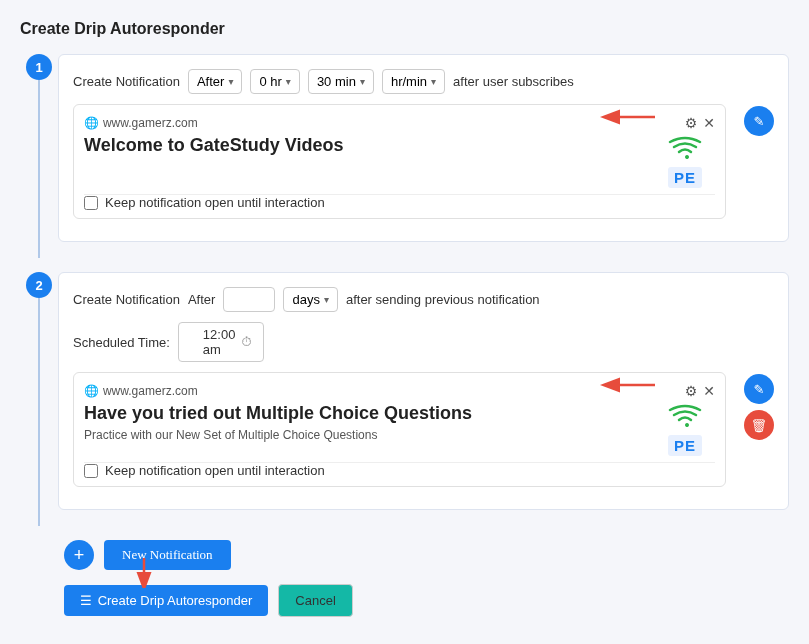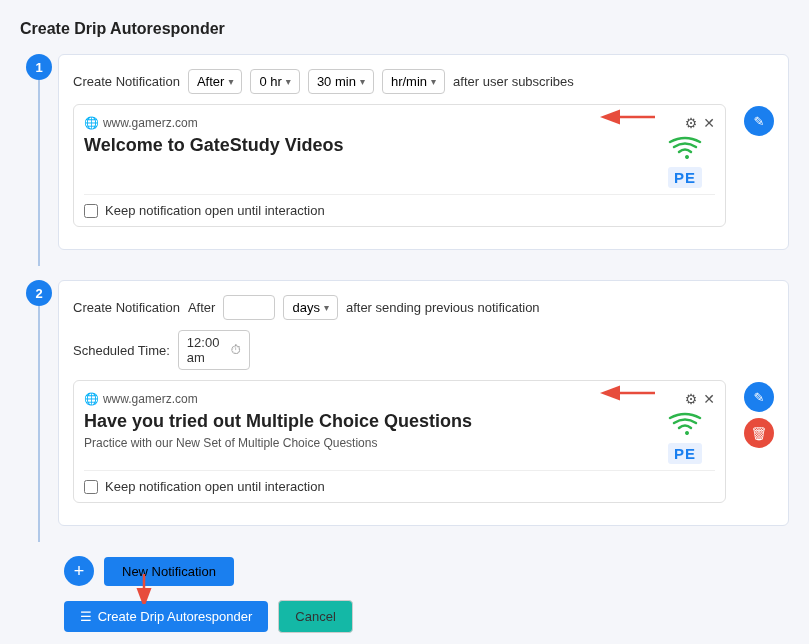--- a/index.html
+++ b/index.html
@@ -138,21 +138,21 @@
       font-weight: bold;
       font-size: 15px;
       padding: 2px 6px;
       border-radius: 3px;
       letter-spacing: 1px;
     }
     .checkbox-row {
       display: flex;
       align-items: center;
       gap: 7px;
-      padding-top: 8px;
+      padding-top: 0;
       border-top: 1px solid #eee;
       margin-top: 6px;
     }
     .checkbox-row input[type=checkbox] {
       width: 14px;
       height: 14px;
     }
     .checkbox-label {
       font-size: 13px;
       color: #333;
@@ -195,23 +195,23 @@
     }
     .scheduled-time-row {
       display: flex;
       align-items: center;
       gap: 8px;
       margin-bottom: 10px;
     }
     .time-input {
       border: 1px solid #ccc;
       border-radius: 4px;
-      padding: 4px 8px;
-      font-size: 13px;
-      width: 72px;
+      padding: 4px 24px;
+      font-size: 13px;
+      width: 86px;
       display: inline-flex;
       align-items: center;
       gap: 6px;
       background: white;
     }
     .bottom-bar {
       display: flex;
       flex-direction: column;
       gap: 10px;
       margin-top: 8px;
@@ -231,27 +231,28 @@
       display: flex;
       align-items: center;
       justify-content: center;
       font-size: 18px;
       border: none;
       cursor: pointer;
       flex-shrink: 0;
     }
     .new-notif-btn {
       background: #1a7fef;
-      color: #000000;
+      color: #ffffff;
       border: none;
       border-radius: 4px;
       padding: 7px 18px;
       font-size: 13px;
       cursor: pointer;
       font-weight: 500;
+      font-family: Liberation Serif, serif;
     }
     .footer-row {
       display: flex;
       align-items: center;
       gap: 10px;
       margin-top: 4px;
       position: relative;
     }
     .create-autoresponder-btn {
       background: #1a7fef;

